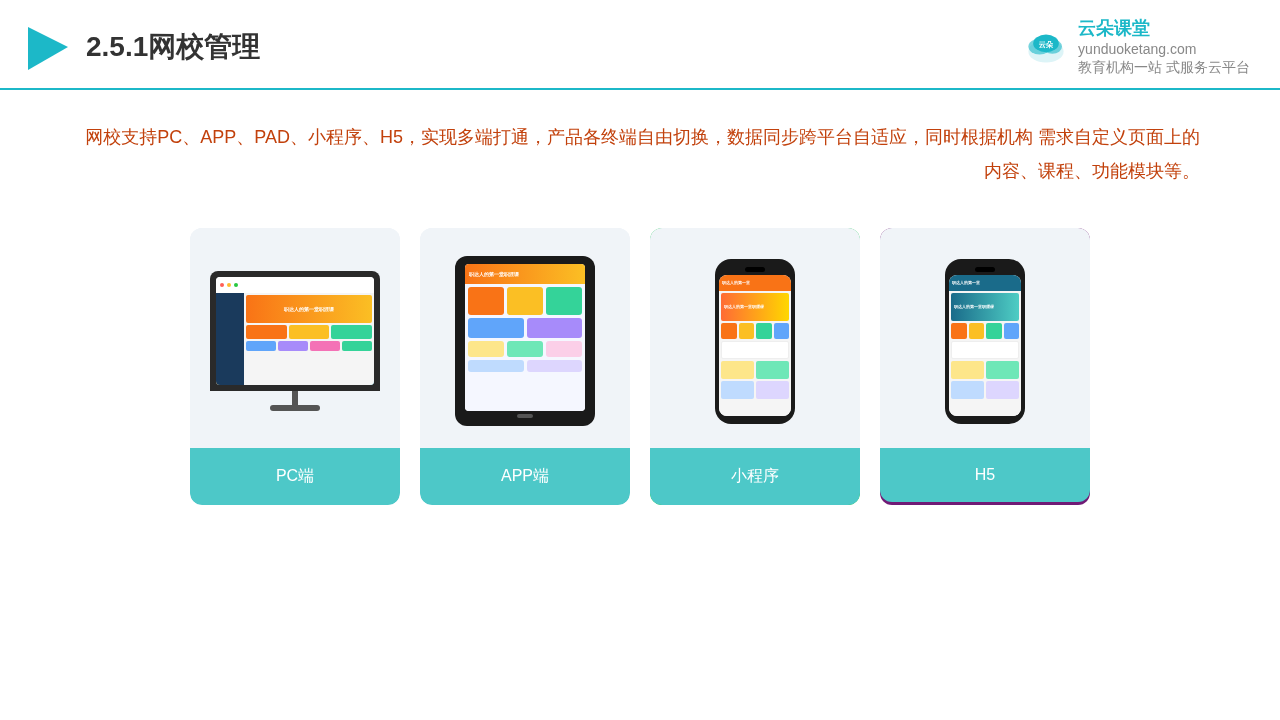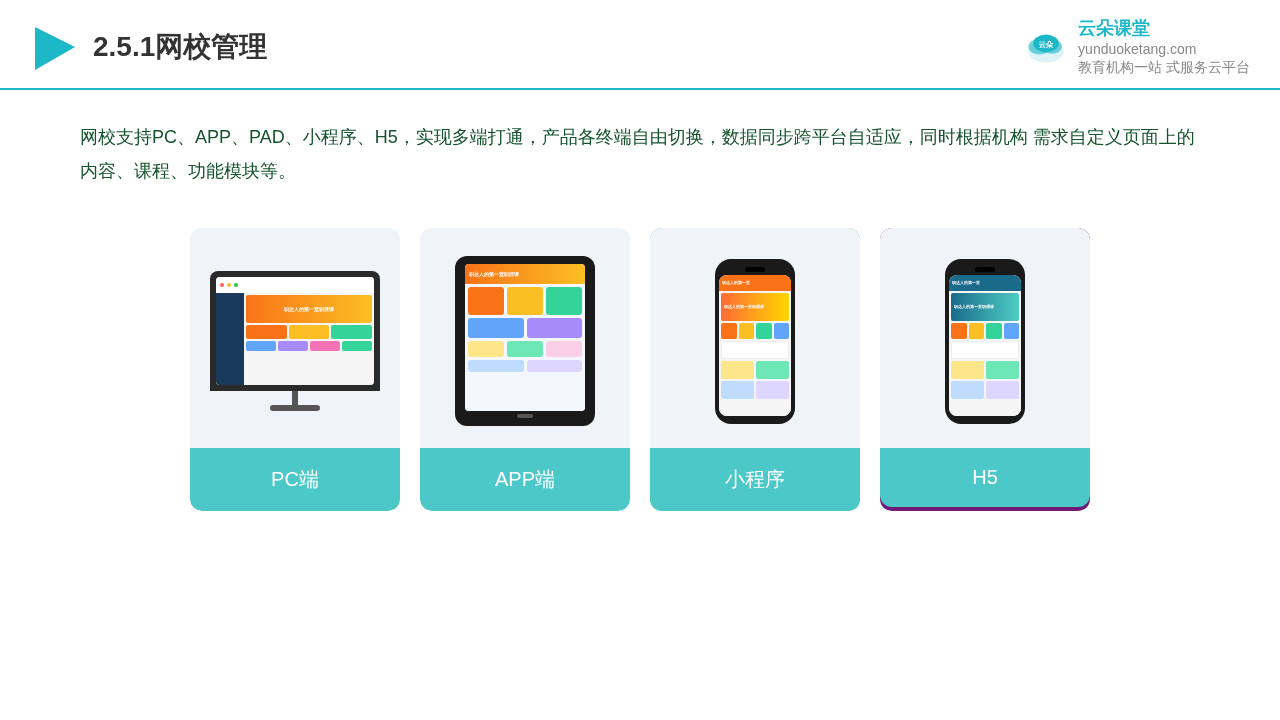--- a/index.html
+++ b/index.html
@@ -9,21 +9,21 @@
       background: #ffffff;
       font-family: 'Microsoft YaHei', 'PingFang SC', sans-serif;
       overflow: hidden;
     }
 
     
     .header {
       display: flex;
       align-items: center;
       justify-content: space-between;
-      padding: 18px 30px 12px 27px;
+      padding: 18px 30px 12px 20px;
       border-bottom: 2px solid #1cb8c8;
     }
     .header-left {
       display: flex;
       align-items: center;
       gap: 16px;
     }
     .play-icon {
       width: 50px;
       height: 50px;
@@ -56,22 +56,23 @@
     .logo-sub {
       font-size: 14px;
       color: #888;
       line-height: 1.3;
     }
 
     
     .description {
       padding: 30px 80px 20px 80px;
       font-size: 18px;
-      color: #14532d;
+      color: #c2410c;
       line-height: 1.9;
+      text-align: right;
     }
 
     
     .cards-container {
       display: flex;
       gap: 20px;
       padding: 20px 60px 30px 60px;
       justify-content: center;
     }
 
@@ -91,21 +92,21 @@
       align-items: center;
       justify-content: center;
       padding: 16px 10px 10px;
       background: #f0f4f8;
     }
 
     .card-label {
       background: #4dc8c8;
       color: white;
       text-align: center;
-      font-size: 20px;
+      font-size: 16px;
       padding: 18px 10px;
       border-radius: 0 0 12px 12px;
     }
 
     
     
     .pc-monitor {
       display: flex;
       flex-direction: column;
       align-items: center;

